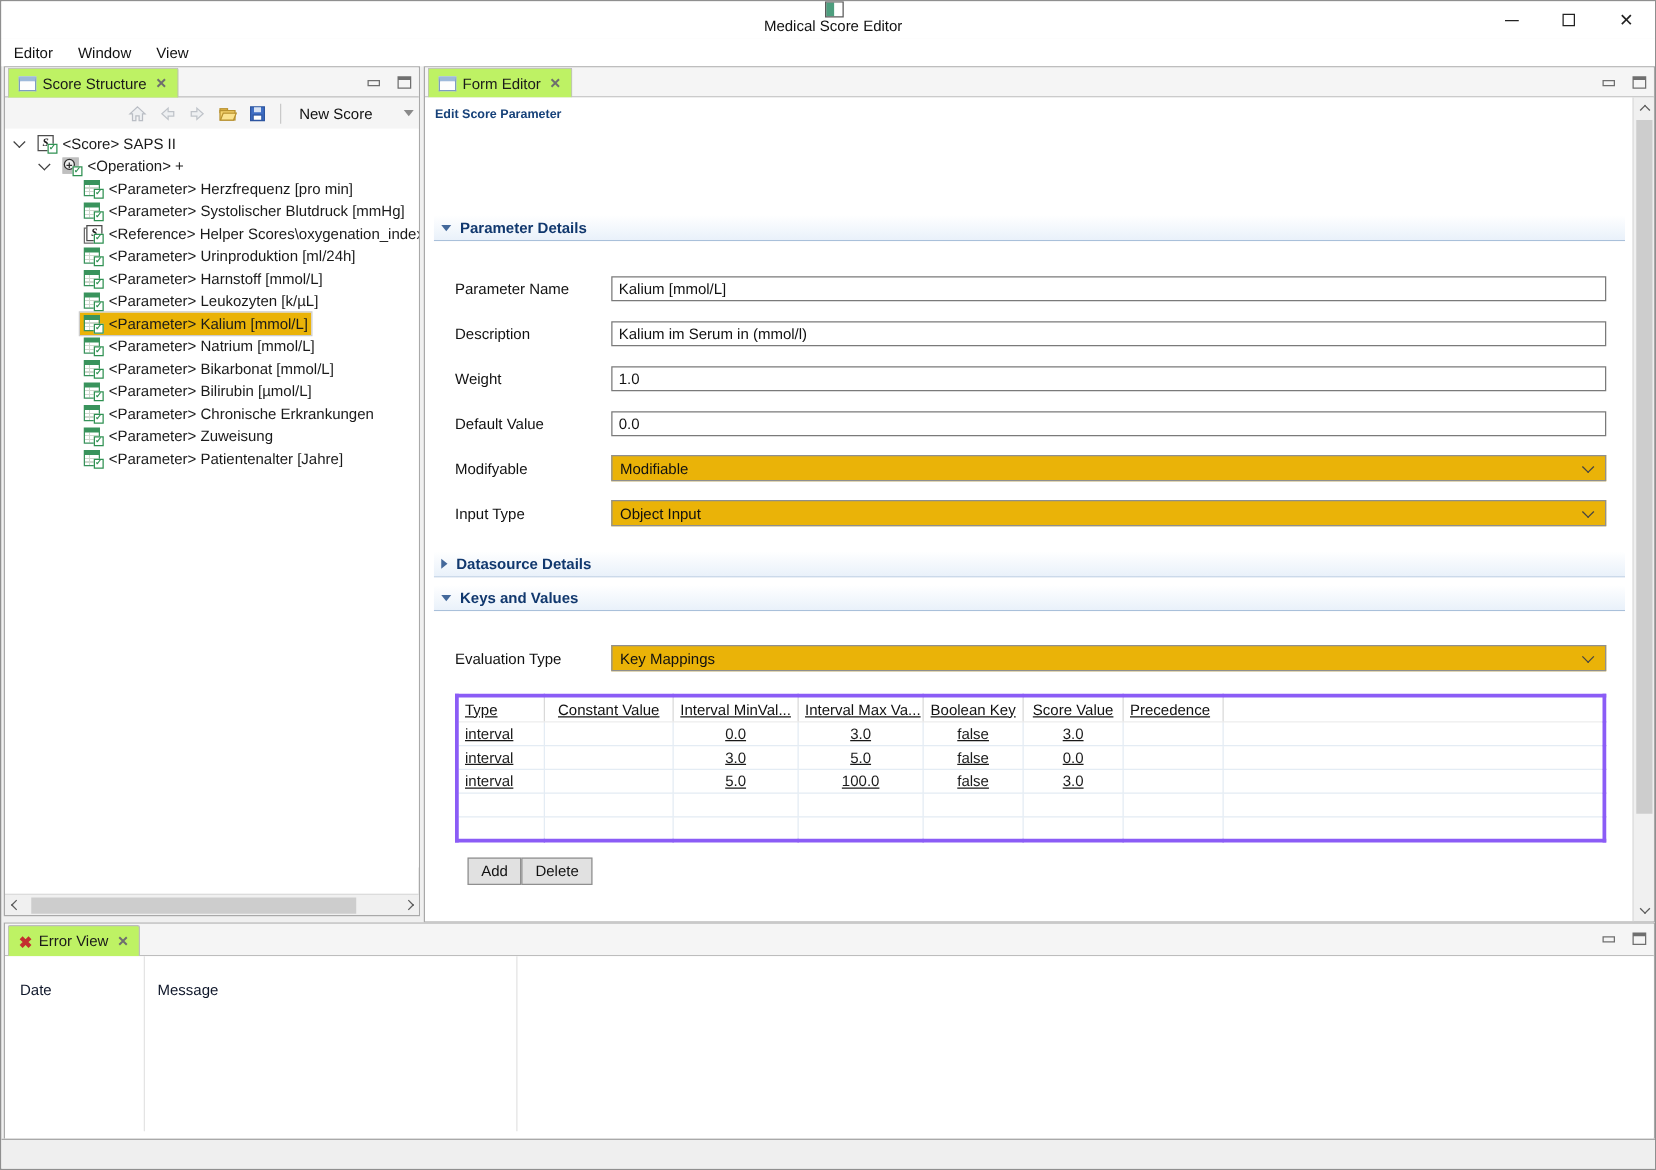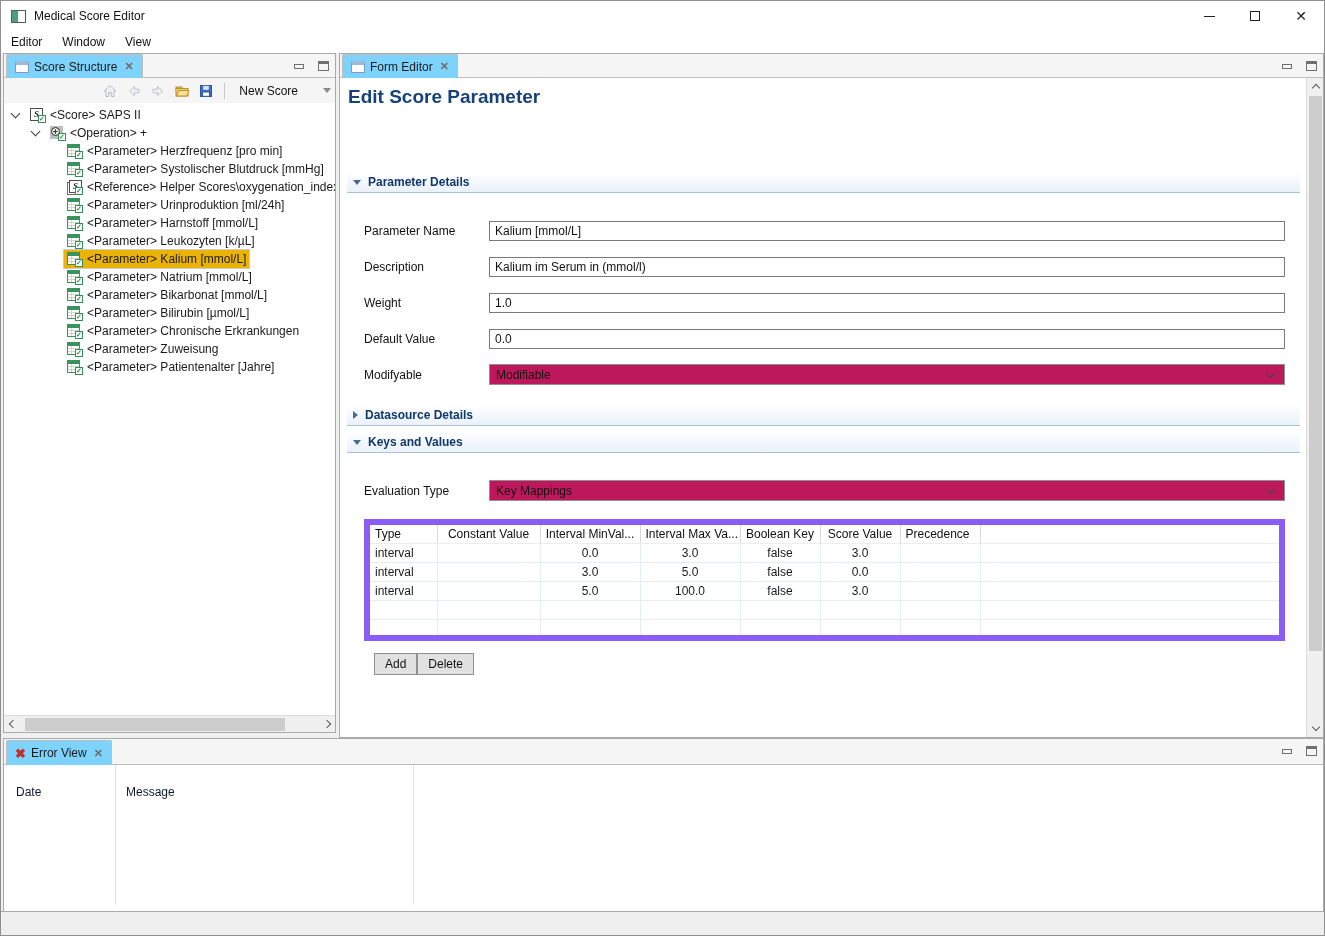--- a/index.html
+++ b/index.html
@@ -1,37 +1,37 @@
 <!DOCTYPE html>
 <html><head>
 <meta charset="utf-8">
 <style>
   * { margin:0; padding:0; box-sizing:border-box; }
   html,body { background:#d8d8d8; }
   body { font-family:"Liberation Sans", sans-serif; font-size:12px; color:#1a1a1a; }
   .app { position:relative; width:1325px; height:936px; background:#f0f0f0; border:1px solid #8f8f8f; overflow:hidden; }
 
   
-  .titlebar { position:absolute; top:0; left:0; right:0; height:30px; background:#ffffff; display:flex; align-items:center; }
+  .titlebar { position:absolute; top:0; left:0; right:0; height:30px; background:#ffffff; display:flex; align-items:center;flex-direction:column; }
   .app-icon { width:15px; height:13px; margin-left:10px; border:1px solid #5a5a5a; background:linear-gradient(to right,#4d9e7e 0 45%,#e8f4ee 45% 55%,#ffffff 55%); }
   .title-text { margin-left:8px; color:#111; }
   .win-controls { position:absolute; right:0; top:0; height:30px; display:flex; }
   .win-btn { width:46px; height:30px; display:flex; align-items:center; justify-content:center; color:#222; }
   .glyph-min { width:11px; height:1px; background:#222; }
   .glyph-max { width:10px; height:10px; border:1px solid #222; }
   .glyph-close { font-size:14px; line-height:1; color:#222; }
 
   
   .menubar { position:absolute; top:30px; left:0; right:0; height:22px; background:#ffffff; display:flex; align-items:center; }
   .menu-item { padding:3px 10px; color:#111; }
 
   
   .panel { position:absolute; background:#ffffff; border:1px solid #a9a9a9; }
   .tabbar { position:relative; height:24px; background:#f5f5f5; border-bottom:1px solid #bdbdbd; display:flex; align-items:flex-end; }
-  .tab { height:24px; background:#7dd3fc; border:1px solid #bdbdbd; border-bottom:none; border-radius:2px 2px 0 0; display:flex; align-items:center; padding:0 8px; margin-left:2px; position:relative; top:1px; }
+  .tab { height:24px; background:#bef264; border:1px solid #bdbdbd; border-bottom:none; border-radius:2px 2px 0 0; display:flex; align-items:center; padding:0 8px; margin-left:2px; position:relative; top:1px; }
   .tab-label { margin:0 5px 0 5px; }
   .tab-close { color:#6e6e6e; font-size:11px; font-weight:bold; margin-left:2px; }
   .view-icon { width:14px; height:12px; border:1px solid #7d9cc3; border-top:4px solid #9db9da; background:#fdfdfd; }
   .panel-btns { position:absolute; right:6px; top:0; height:24px; display:flex; align-items:center; gap:14px; }
   .pb-min { width:10px; height:5px; border:1px solid #6f6f6f; }
   .pb-max { width:11px; height:10px; border:1px solid #6f6f6f; border-top:3px solid #6f6f6f; }
 
   
   .left-panel { left:2px; top:52px; width:333px; height:680px; }
   .toolbar { height:25px; background:#f5f5f5; display:flex; align-items:center; justify-content:flex-end; padding-right:4px; gap:7px; }
@@ -59,36 +59,36 @@
   .hscroll { position:absolute; left:0; right:0; bottom:0; height:17px; background:#f0f0f0; border-top:1px solid #dcdcdc; display:flex; align-items:center; }
   .hs-arrow { width:17px; height:17px; display:flex; align-items:center; justify-content:center; }
   .chev-l { width:6px; height:6px; border-left:1.6px solid #5a5a5a; border-bottom:1.6px solid #5a5a5a; transform:rotate(45deg); }
   .chev-r { width:6px; height:6px; border-right:1.6px solid #5a5a5a; border-top:1.6px solid #5a5a5a; transform:rotate(45deg); }
   .hs-thumb { height:13px; width:260px; background:#cdcdcd; margin-left:4px; }
   .hs-space { flex:1; }
 
   
   .right-panel { left:338px; top:52px; width:985px; height:685px; }
   .fe-content { position:absolute; top:24px; left:0; right:17px; bottom:0; background:#fff; overflow:hidden; }
-  .fe-heading { margin:8px 0 0 8px; height:20px; font-size:19px; font-weight:bold; color:#164179; }
+  .fe-heading { margin:8px 0 0 8px; height:20px; font-size:10px; font-weight:bold; color:#164179; }
   .section-bar { margin:0 6px 0 7px; height:21px; display:flex; align-items:center; background:linear-gradient(#ffffff,#e9f1fa); border-bottom:1px solid #a9c0da; border-radius:3px 3px 0 0; padding-left:6px; }
   .sec1 { margin-top:66px; }
   .sec-title { color:#11386e; font-weight:bold; margin-left:7px; }
   .tri-down { width:0; height:0; border-left:4px solid transparent; border-right:4px solid transparent; border-top:5px solid #44699b; }
   .tri-right { width:0; height:0; border-top:4px solid transparent; border-bottom:4px solid transparent; border-left:5px solid #44699b; }
   .fields { padding:27px 0 0 0; }
   .frow { display:flex; align-items:center; height:21px; margin:0 0 15px 24px; }
   .flabel { width:125px; color:#111; }
   .finput { width:796px; height:20px; border:1px solid #7a7a7a; background:#fff; font:12px "Liberation Sans",sans-serif; padding:0 5px; color:#111; }
-  .fselect { width:796px; height:21px; border:1px solid #8f8f8f; background:#be185d; display:flex; align-items:center; padding:0 6px; color:#111; position:relative; }
+  .fselect { width:796px; height:21px; border:1px solid #8f8f8f; background:#eab308; display:flex; align-items:center; padding:0 6px; color:#111; position:relative; }
   .fselect .chev { position:absolute; right:10px; top:5px; width:7px; height:7px; border-right:1.5px solid #444; border-bottom:1.5px solid #444; transform:rotate(45deg); }
   .sec-ds { margin-top:20px; }
   .sec-kv { margin-top:6px; }
   .kv-body { padding-top:27px; }
-  .map-table { border-collapse:collapse; margin:18px 0 0 24px; width:921px; table-layout:fixed; border:6px solid #8b5cf6; background:#fff; }
+  .map-table { border-collapse:collapse; margin:18px 0 0 24px; width:921px; table-layout:fixed; border:3px solid #8b5cf6; background:#fff;text-decoration:underline; }
   .map-table th { height:21px; font-weight:normal; color:#111; border-right:1px solid #d9d9d9; border-bottom:1px solid #ededed; padding:0 5px; overflow:hidden; white-space:nowrap; }
   .map-table td { height:19px; border-right:1px solid #e4ecf4; border-bottom:1px solid #e4ecf4; padding:0 5px; overflow:hidden; white-space:nowrap; }
   .map-table .c-left { text-align:left; }
   .map-table .c-mid { text-align:center; }
   .map-table th:last-child, .map-table td:last-child { border-right:none; }
   .btn-row { margin:12px 0 0 34px; display:flex; }
   .btn { min-width:40px; height:22px; background:#e1e1e1; border:1px solid #8f8f8f; font:12px "Liberation Sans",sans-serif; padding:0 10px; color:#111; }
   .vscroll { position:absolute; top:24px; right:0; bottom:0; width:17px; background:#f0f0f0; border-left:1px solid #dcdcdc; }
   .vs-arrow { position:absolute; left:0; width:17px; height:17px; display:flex; align-items:center; justify-content:center; }
   .vs-up { top:0; } .vs-down { bottom:0; }
@@ -376,20 +376,27 @@
           <input class="finput" value="1.0" style="">
         </div>
         <div class="frow">
           <span class="flabel">Default Value</span>
           <input class="finput" value="0.0" style="">
         </div>
         <div class="frow">
           <span class="flabel">Modifyable</span>
           <div class="fselect">
             <span>Modifiable</span>
+            <span class="chev"></span>
+          </div>
+        </div>
+        <div class="frow">
+          <span class="flabel">Input Type</span>
+          <div class="fselect">
+            <span>Object Input</span>
             <span class="chev"></span>
           </div>
         </div>
       </div>
 
       <div class="section-bar sec-ds">
         <span class="tri-right"></span>
         <span class="sec-title">Datasource Details</span>
       </div>
 

